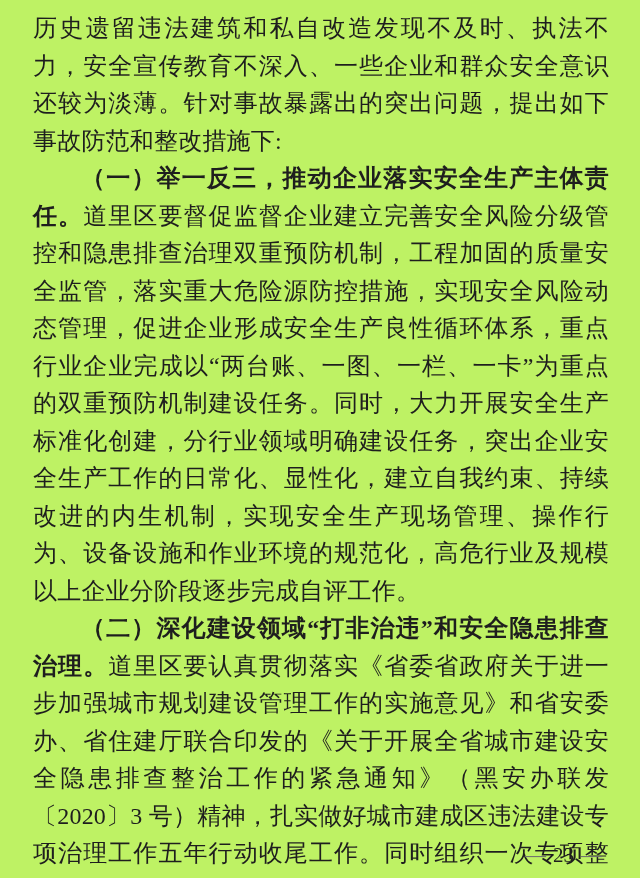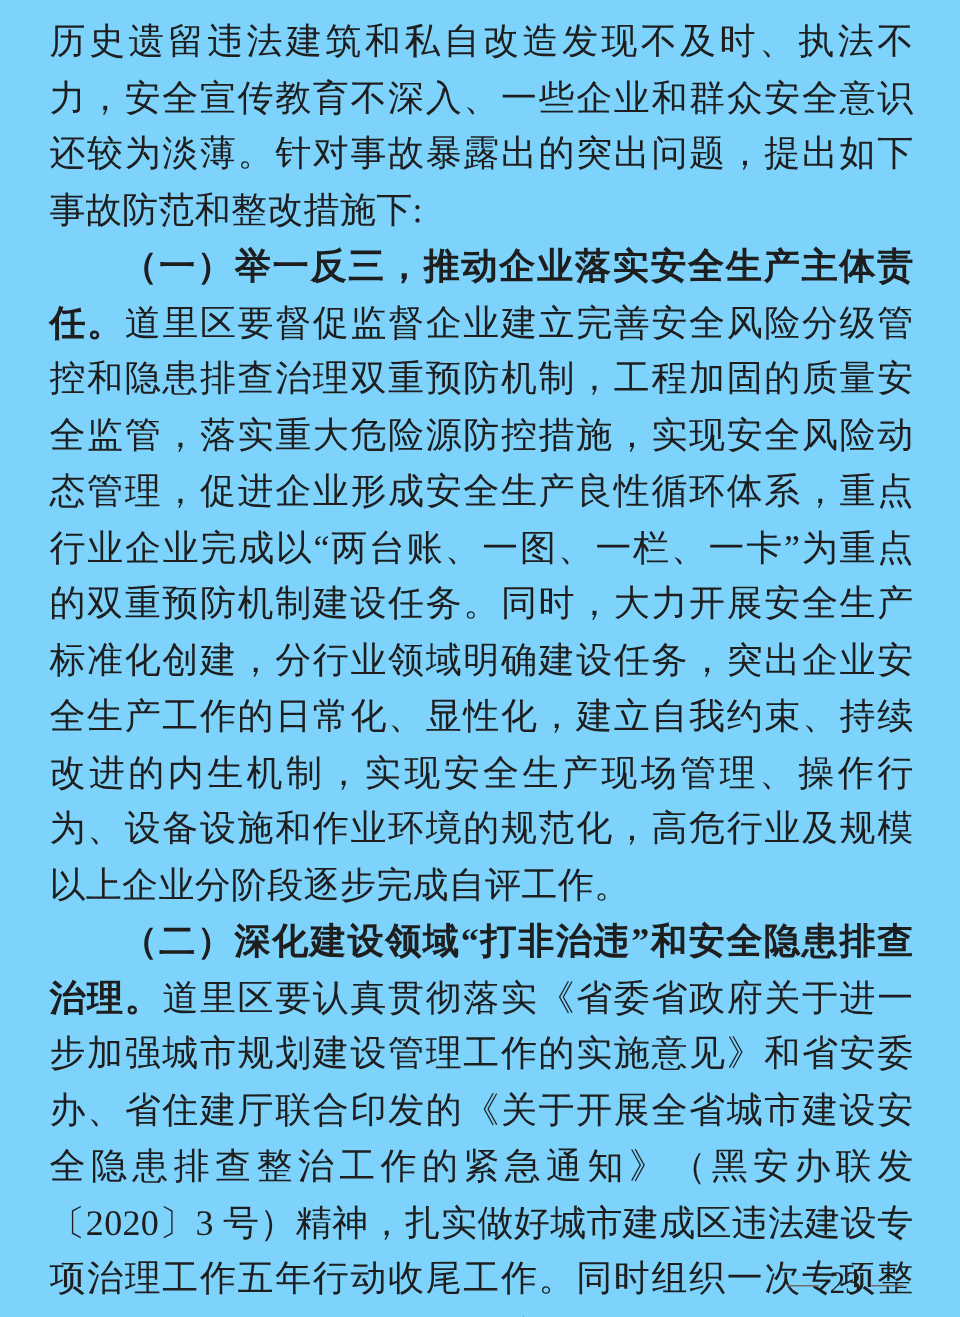--- a/index.html
+++ b/index.html
@@ -7,21 +7,21 @@
     padding: 0;
     width: 640px;
     height: 878px;
     background: #ffffff;
     overflow: hidden;
   }
   .page {
     position: relative;
     width: 640px;
     height: 878px;
-    background: #7dd3fc;
+    background: #bef264;
     box-sizing: border-box;
     font-family: "Liberation Serif", "DejaVu Serif", serif;
     color: #1e1e1e;
   }
   .content {
     position: absolute;
     top: 10px;
     left: 33px;
     width: 576px;
     font-size: 24px;

